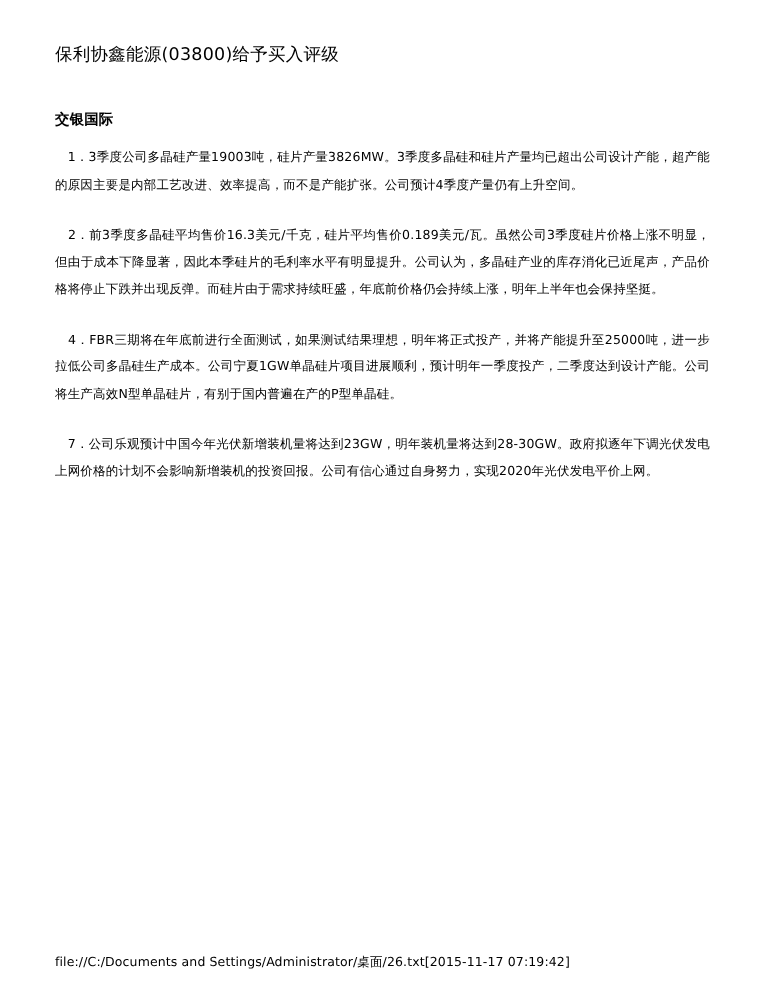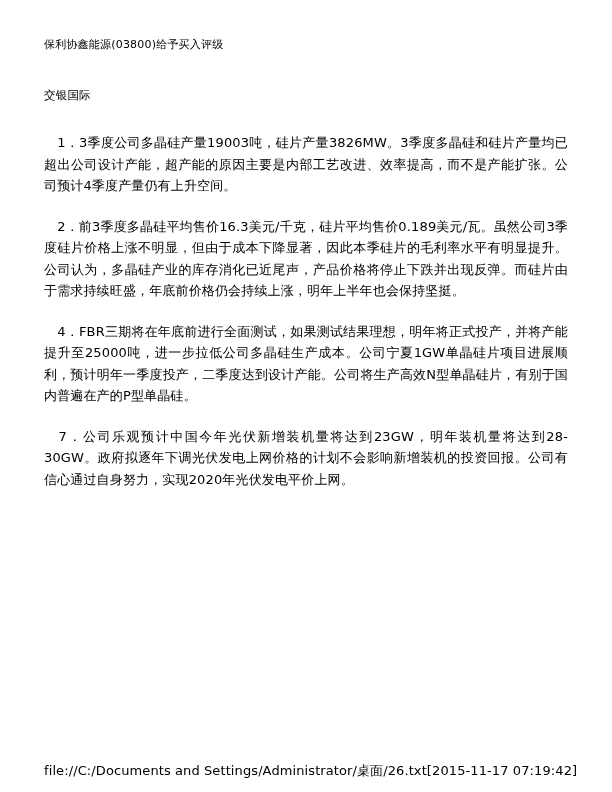--- a/index.html
+++ b/index.html
@@ -16,46 +16,46 @@
   }
   .page {
     position: absolute;
     left: 0; top: 0;
     width: 612px;
     height: 792px;
     box-sizing: border-box;
     padding: 36px 44px 0 44px;
   }
   .doc-title {
-    font-size: 11px;
+    font-size: 14px;
     line-height: 17px;
     letter-spacing: 0.2px;
     margin: 0 0 34px 0;
     font-weight: normal;
   }
   .source {
     font-size: 11.5px;
     line-height: 17px;
     letter-spacing: 0.2px;
-    margin: 0 0 28px 0;
-    font-weight: normal;
+    margin: 0 0 12px 0;
+    font-weight: bold;
   }
   .para {
-    font-size: 13px;
+    font-size: 10px;
     line-height: 21.5px;
     letter-spacing: 0.15px;
     margin: 0 0 19px 0;
     text-align: justify;
     text-justify: inter-ideograph;
   }
   .footer {
     position: absolute;
     left: 44px;
     bottom: 16px;
-    font-size: 13px;
+    font-size: 10px;
     line-height: 11px;
     color: #000000;
     letter-spacing: 0.1px;
     white-space: nowrap;
   }
 </style>
 </head>
 <body>
 
 <div class="page">

